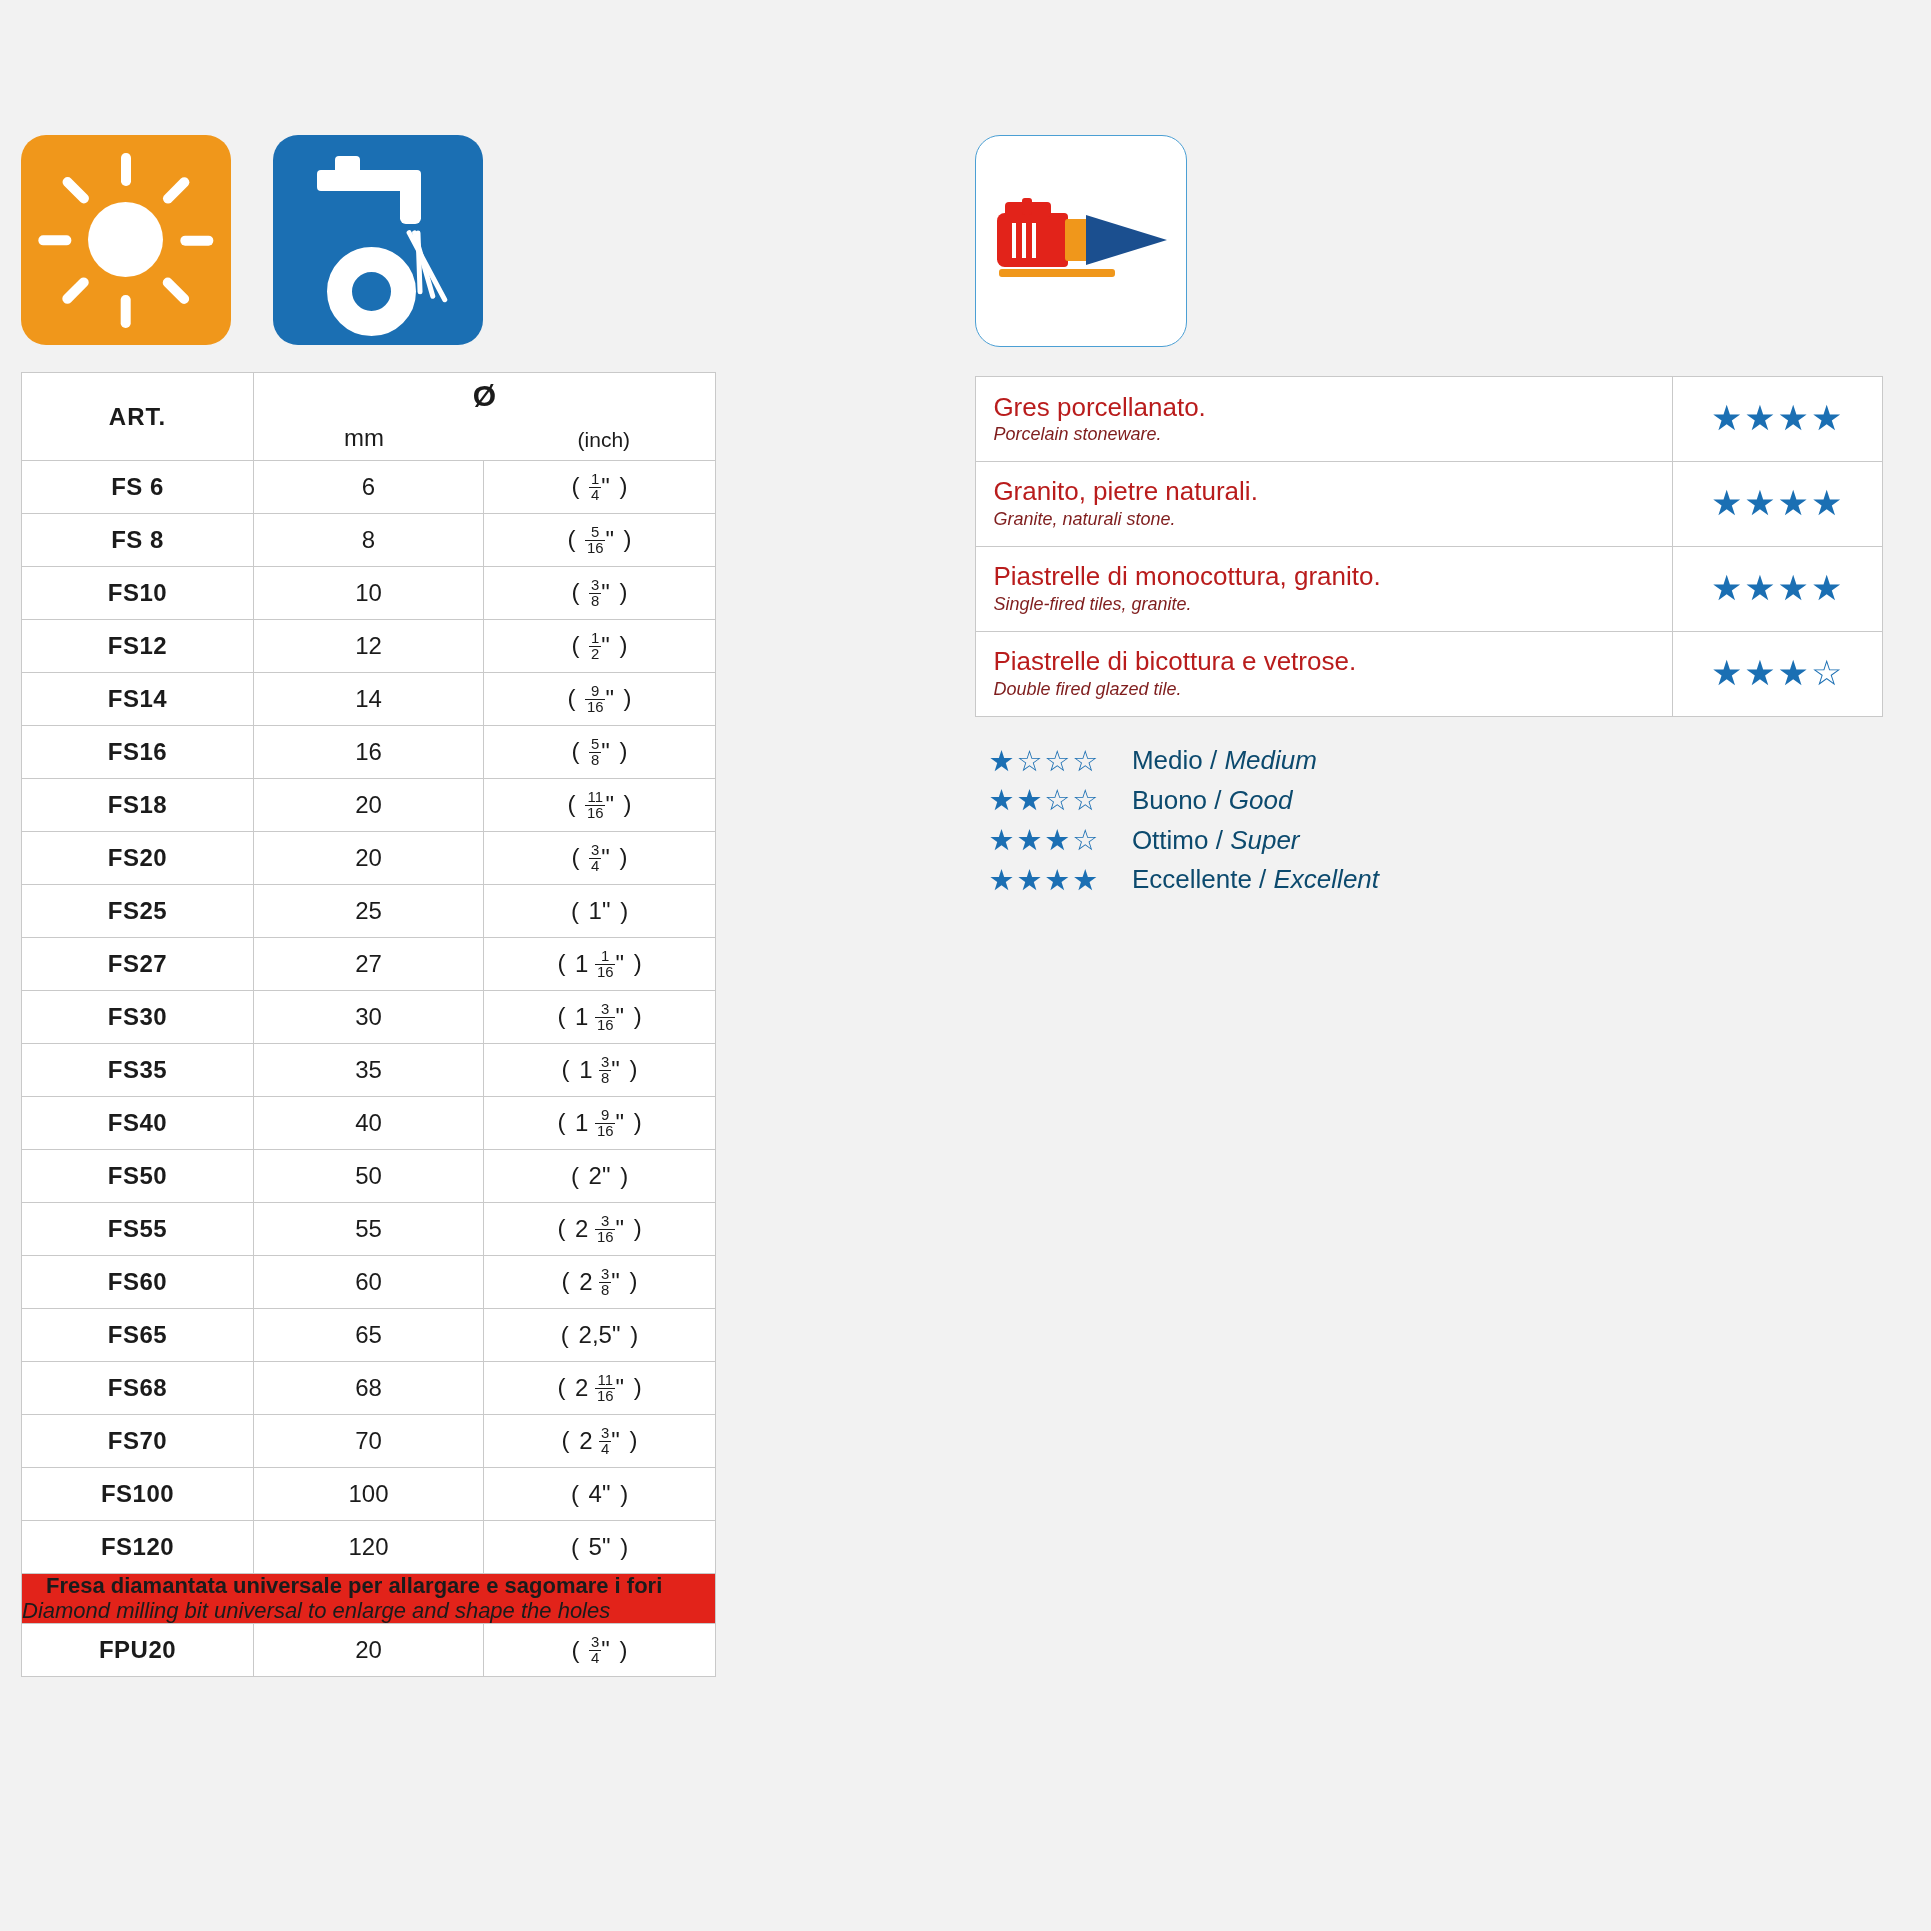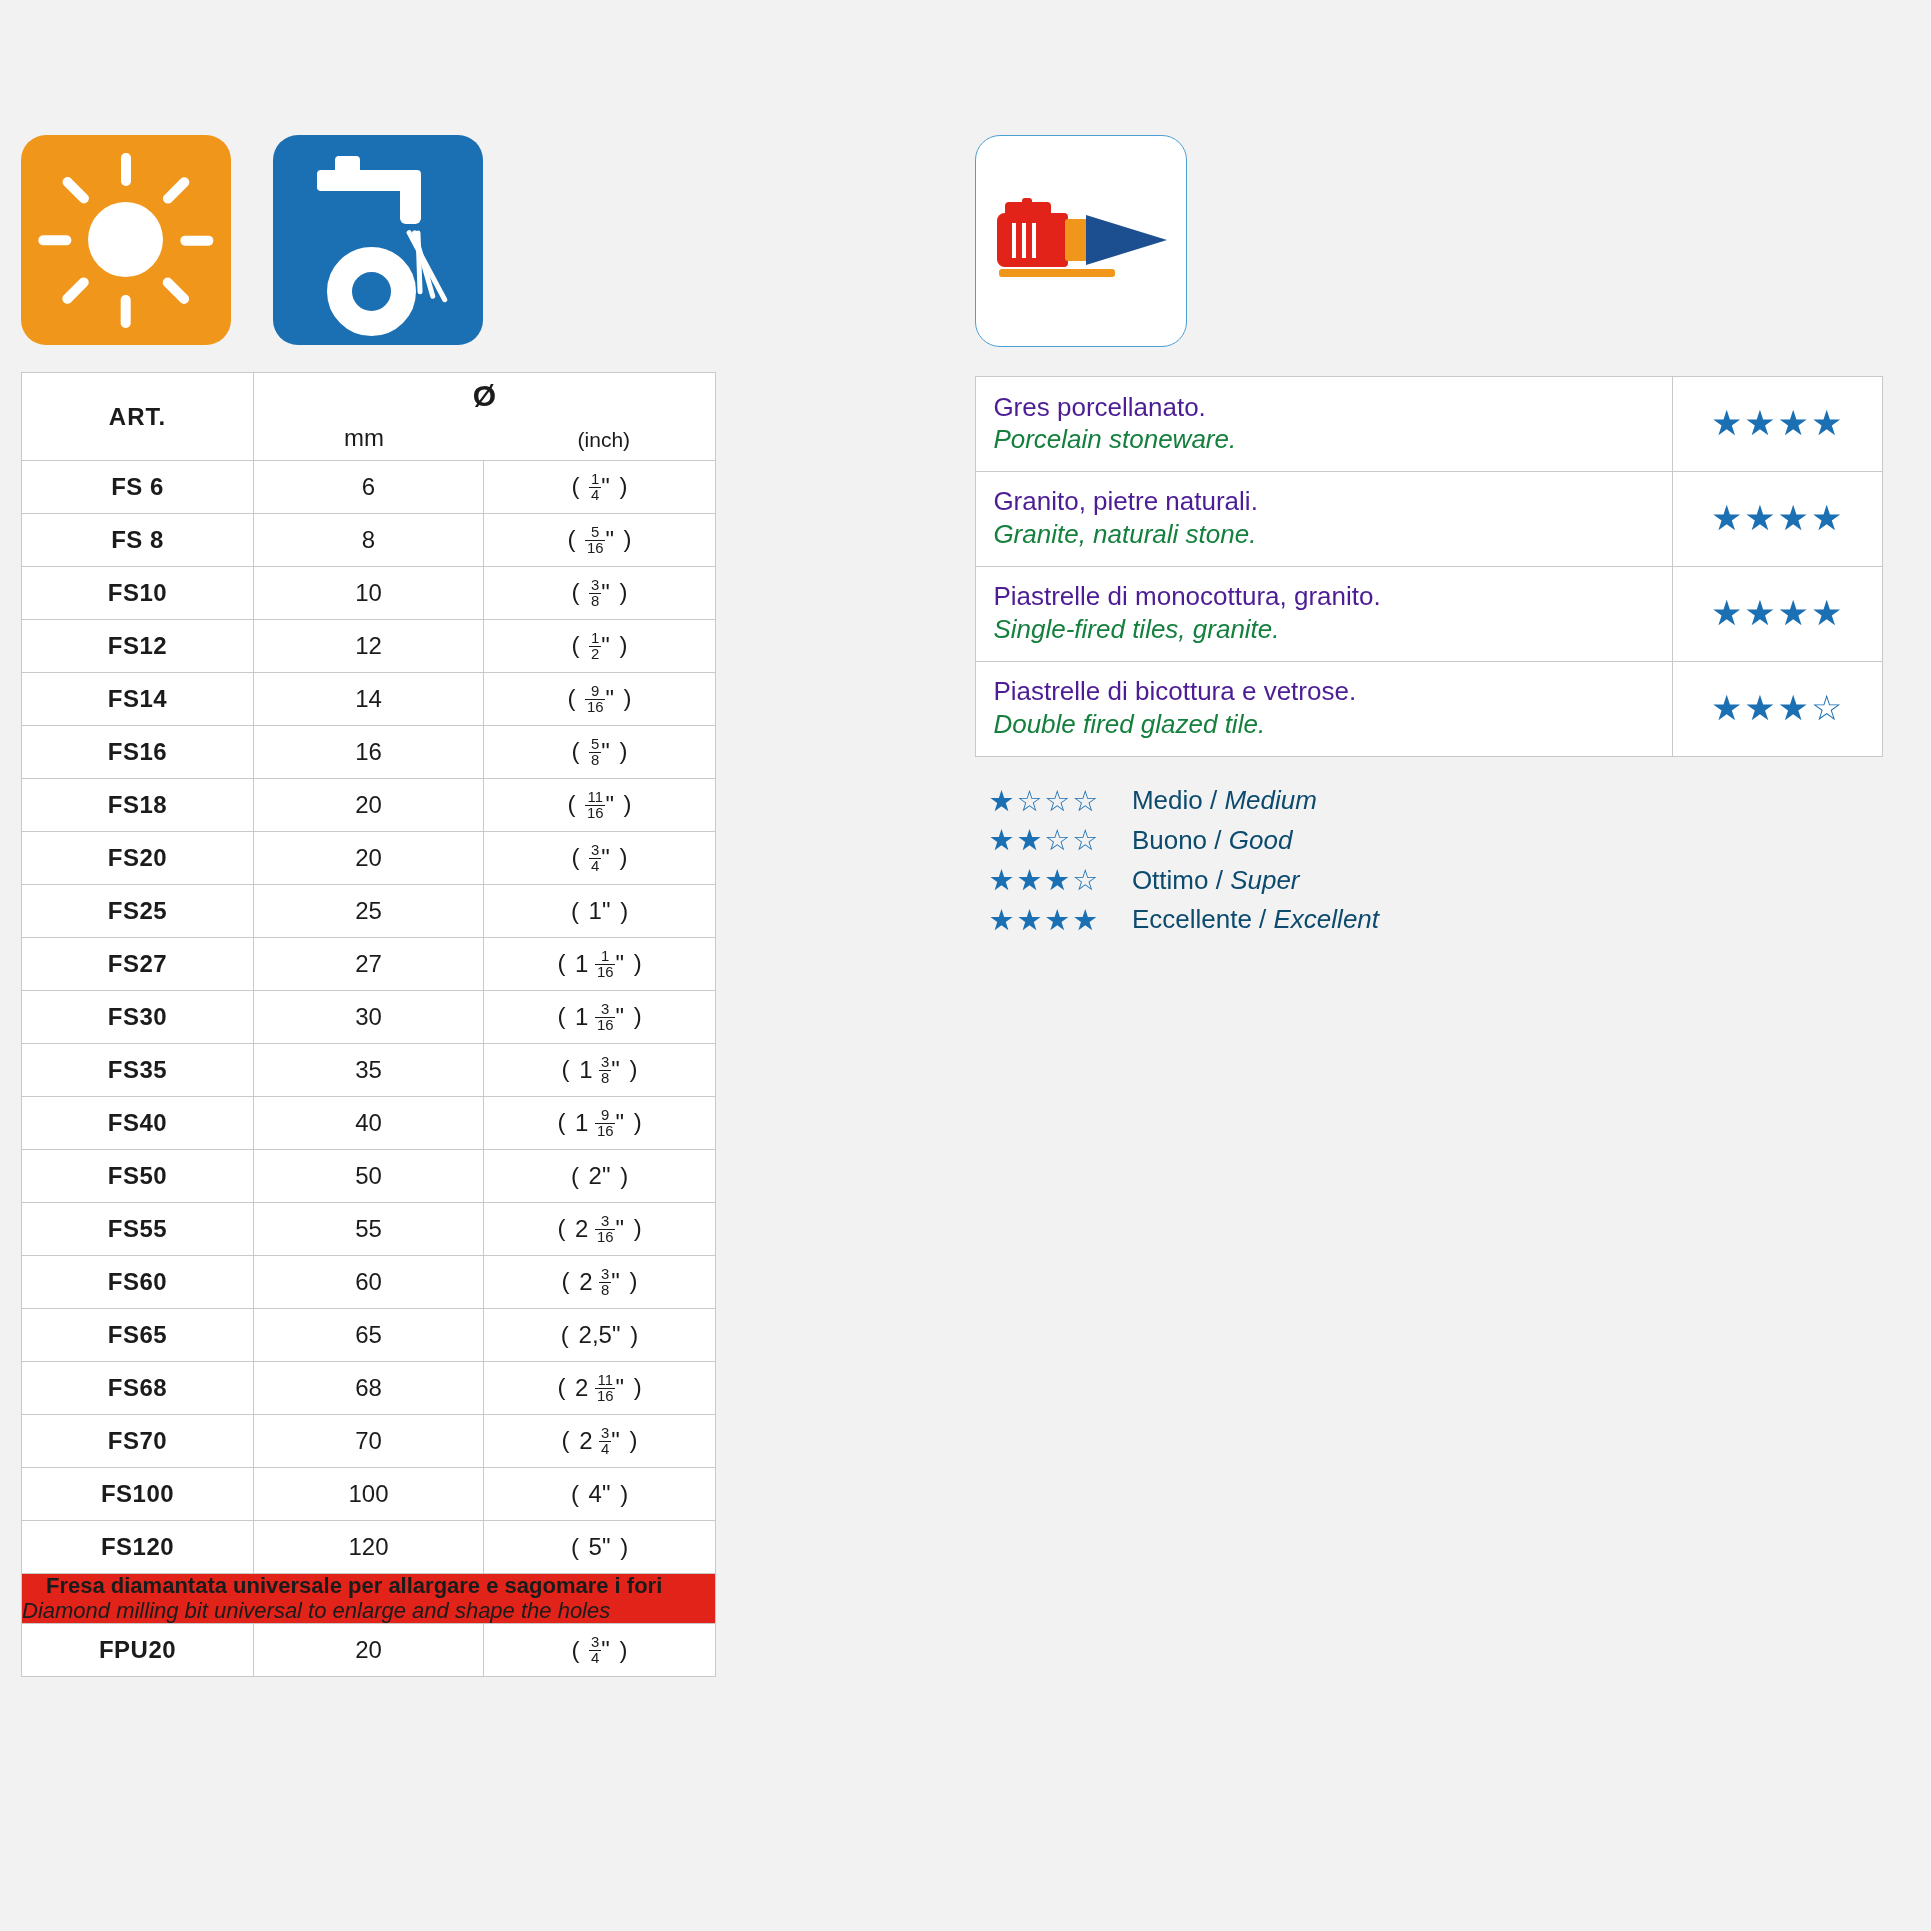--- a/index.html
+++ b/index.html
@@ -325,26 +325,26 @@
     background: #ffffff;
     table-layout: fixed;
   }
   table.mat td {
     border: 1px solid #c9c9c9;
     padding: 13.5px 17.4px 15.4px 17.4px;
     vertical-align: middle;
   }
   .mat-text .it {
     font-size: 26px;
-    color: #4c1d95;
+    color: #b91c1c;
     line-height: 1.25;
   }
   .mat-text .en {
-    font-size: 26px;
-    color: #15803d;
+    font-size: 18px;
+    color: #7f1d1d;
     font-style: italic;
     line-height: 1.25;
   }
   td.stars-cell {
     width: 174px;
     text-align: center;
     font-size: 35px;
     color: #1b6fb3;
     letter-spacing: 1.9px;
     white-space: nowrap;

